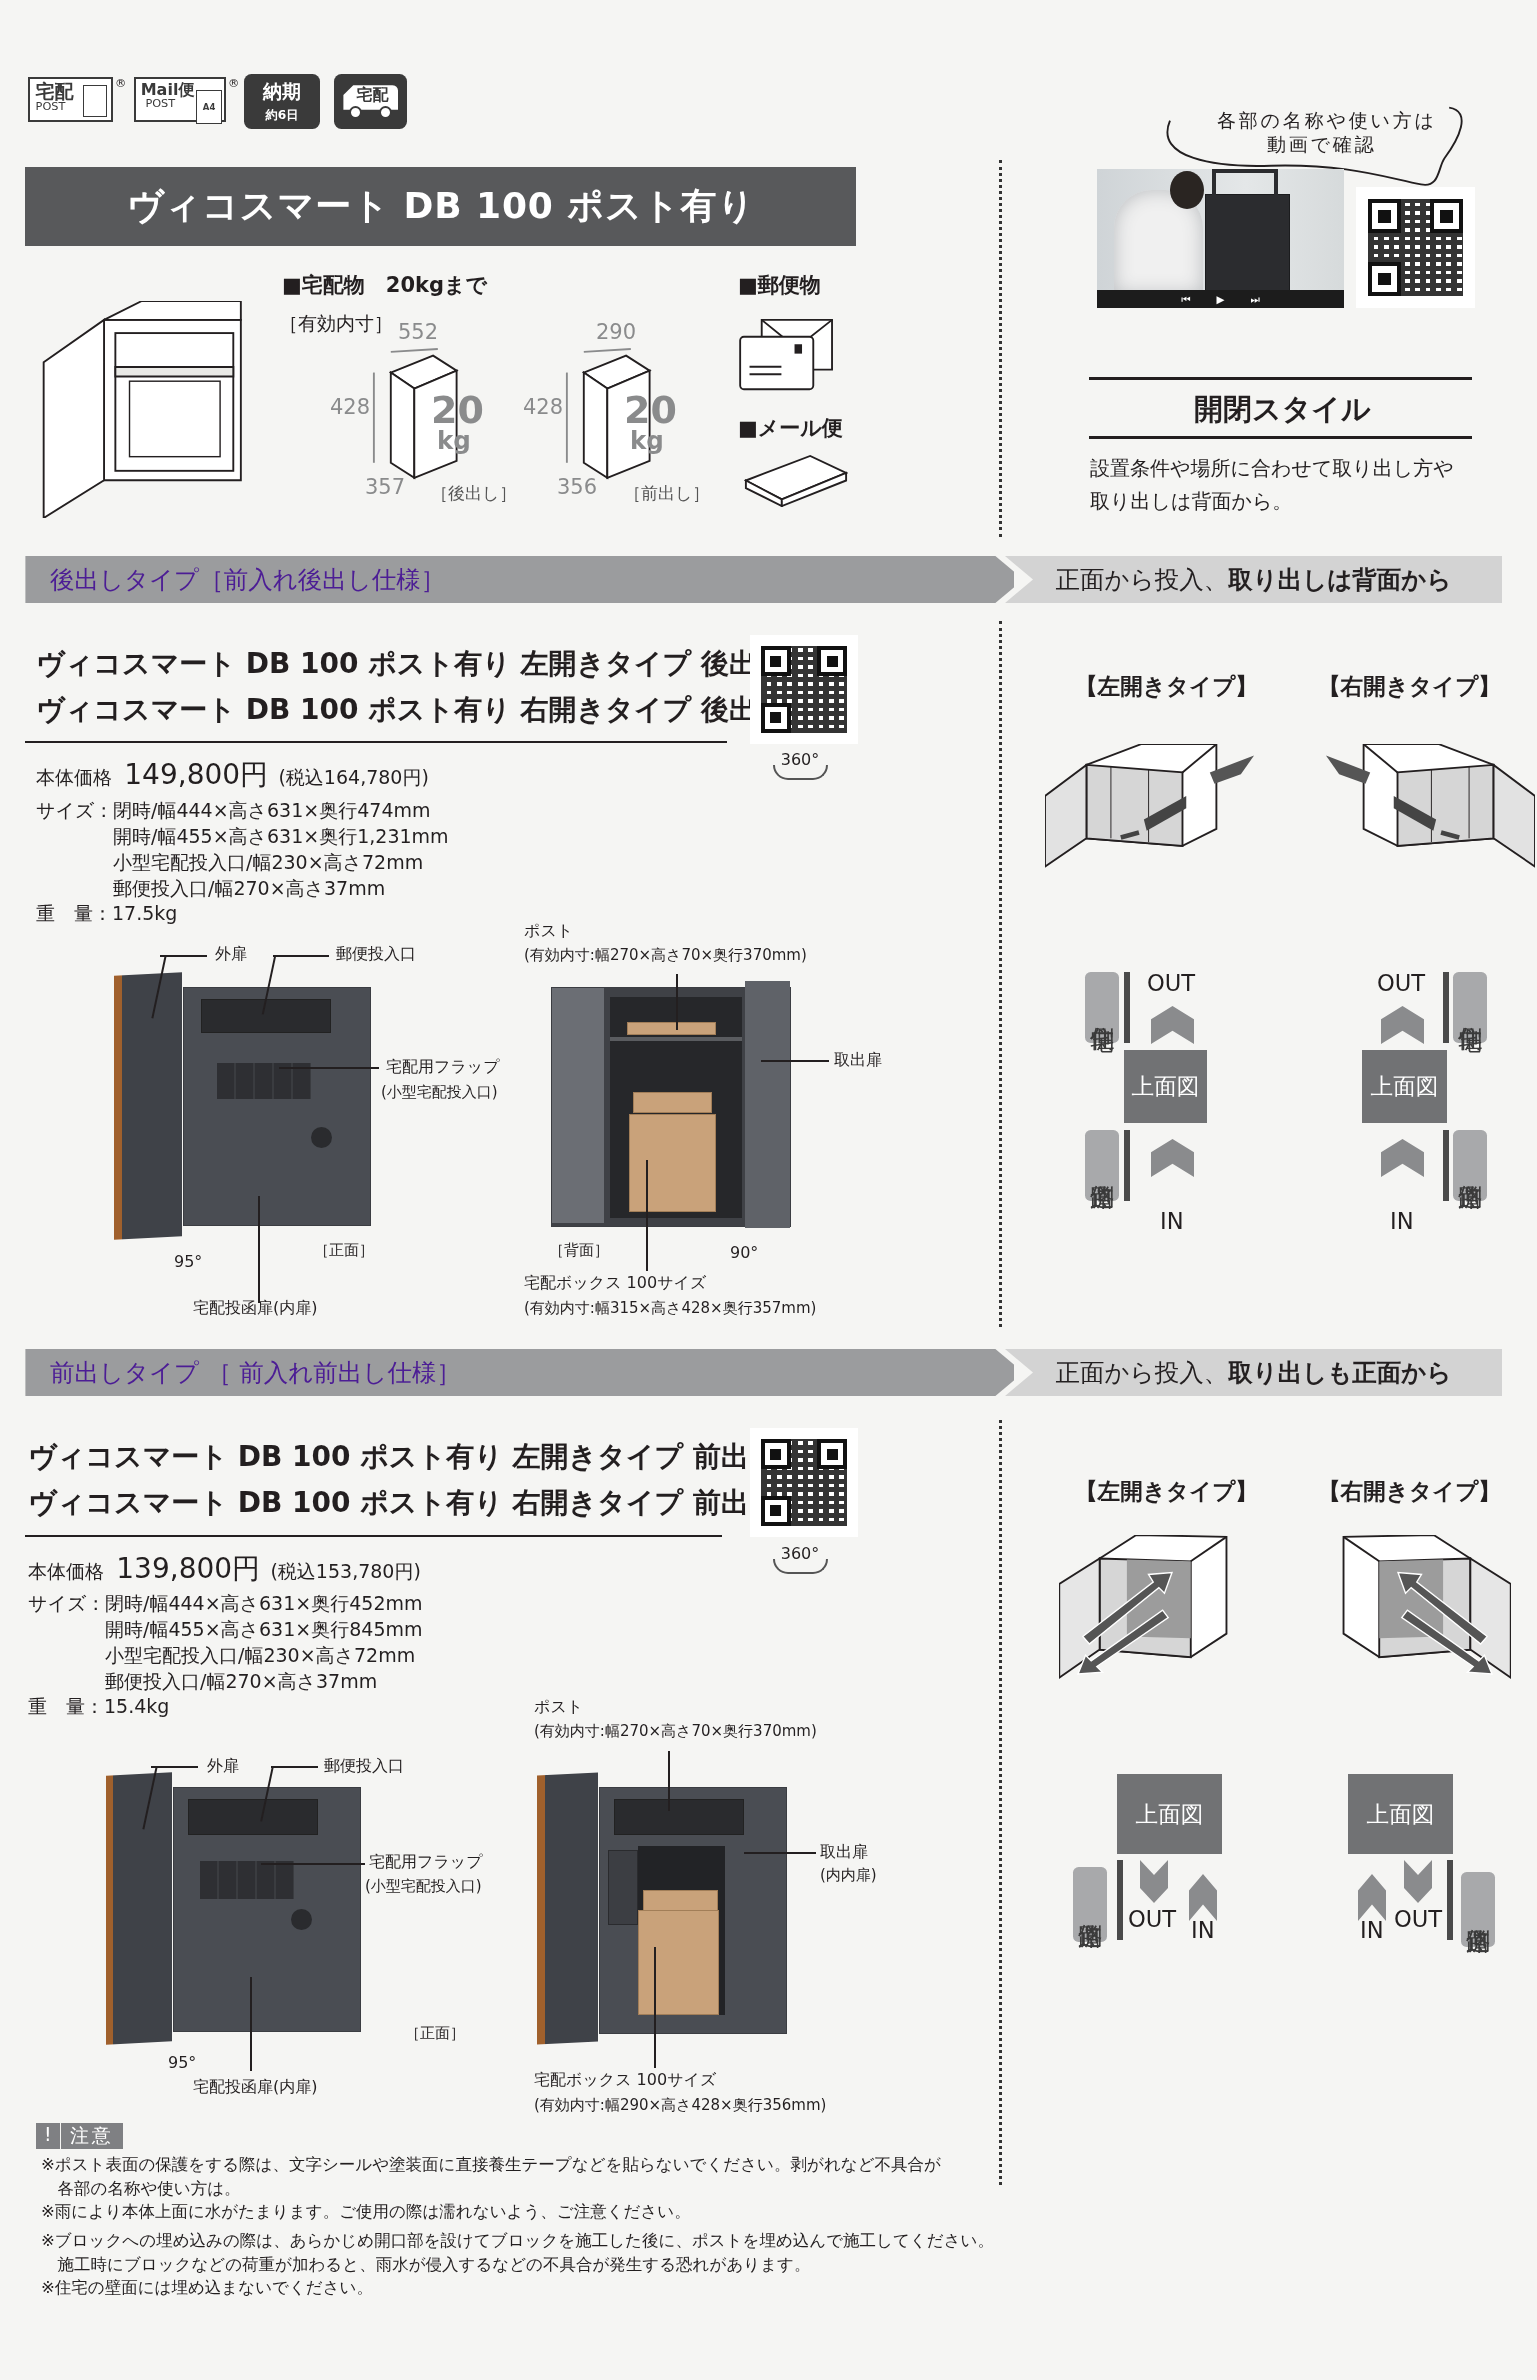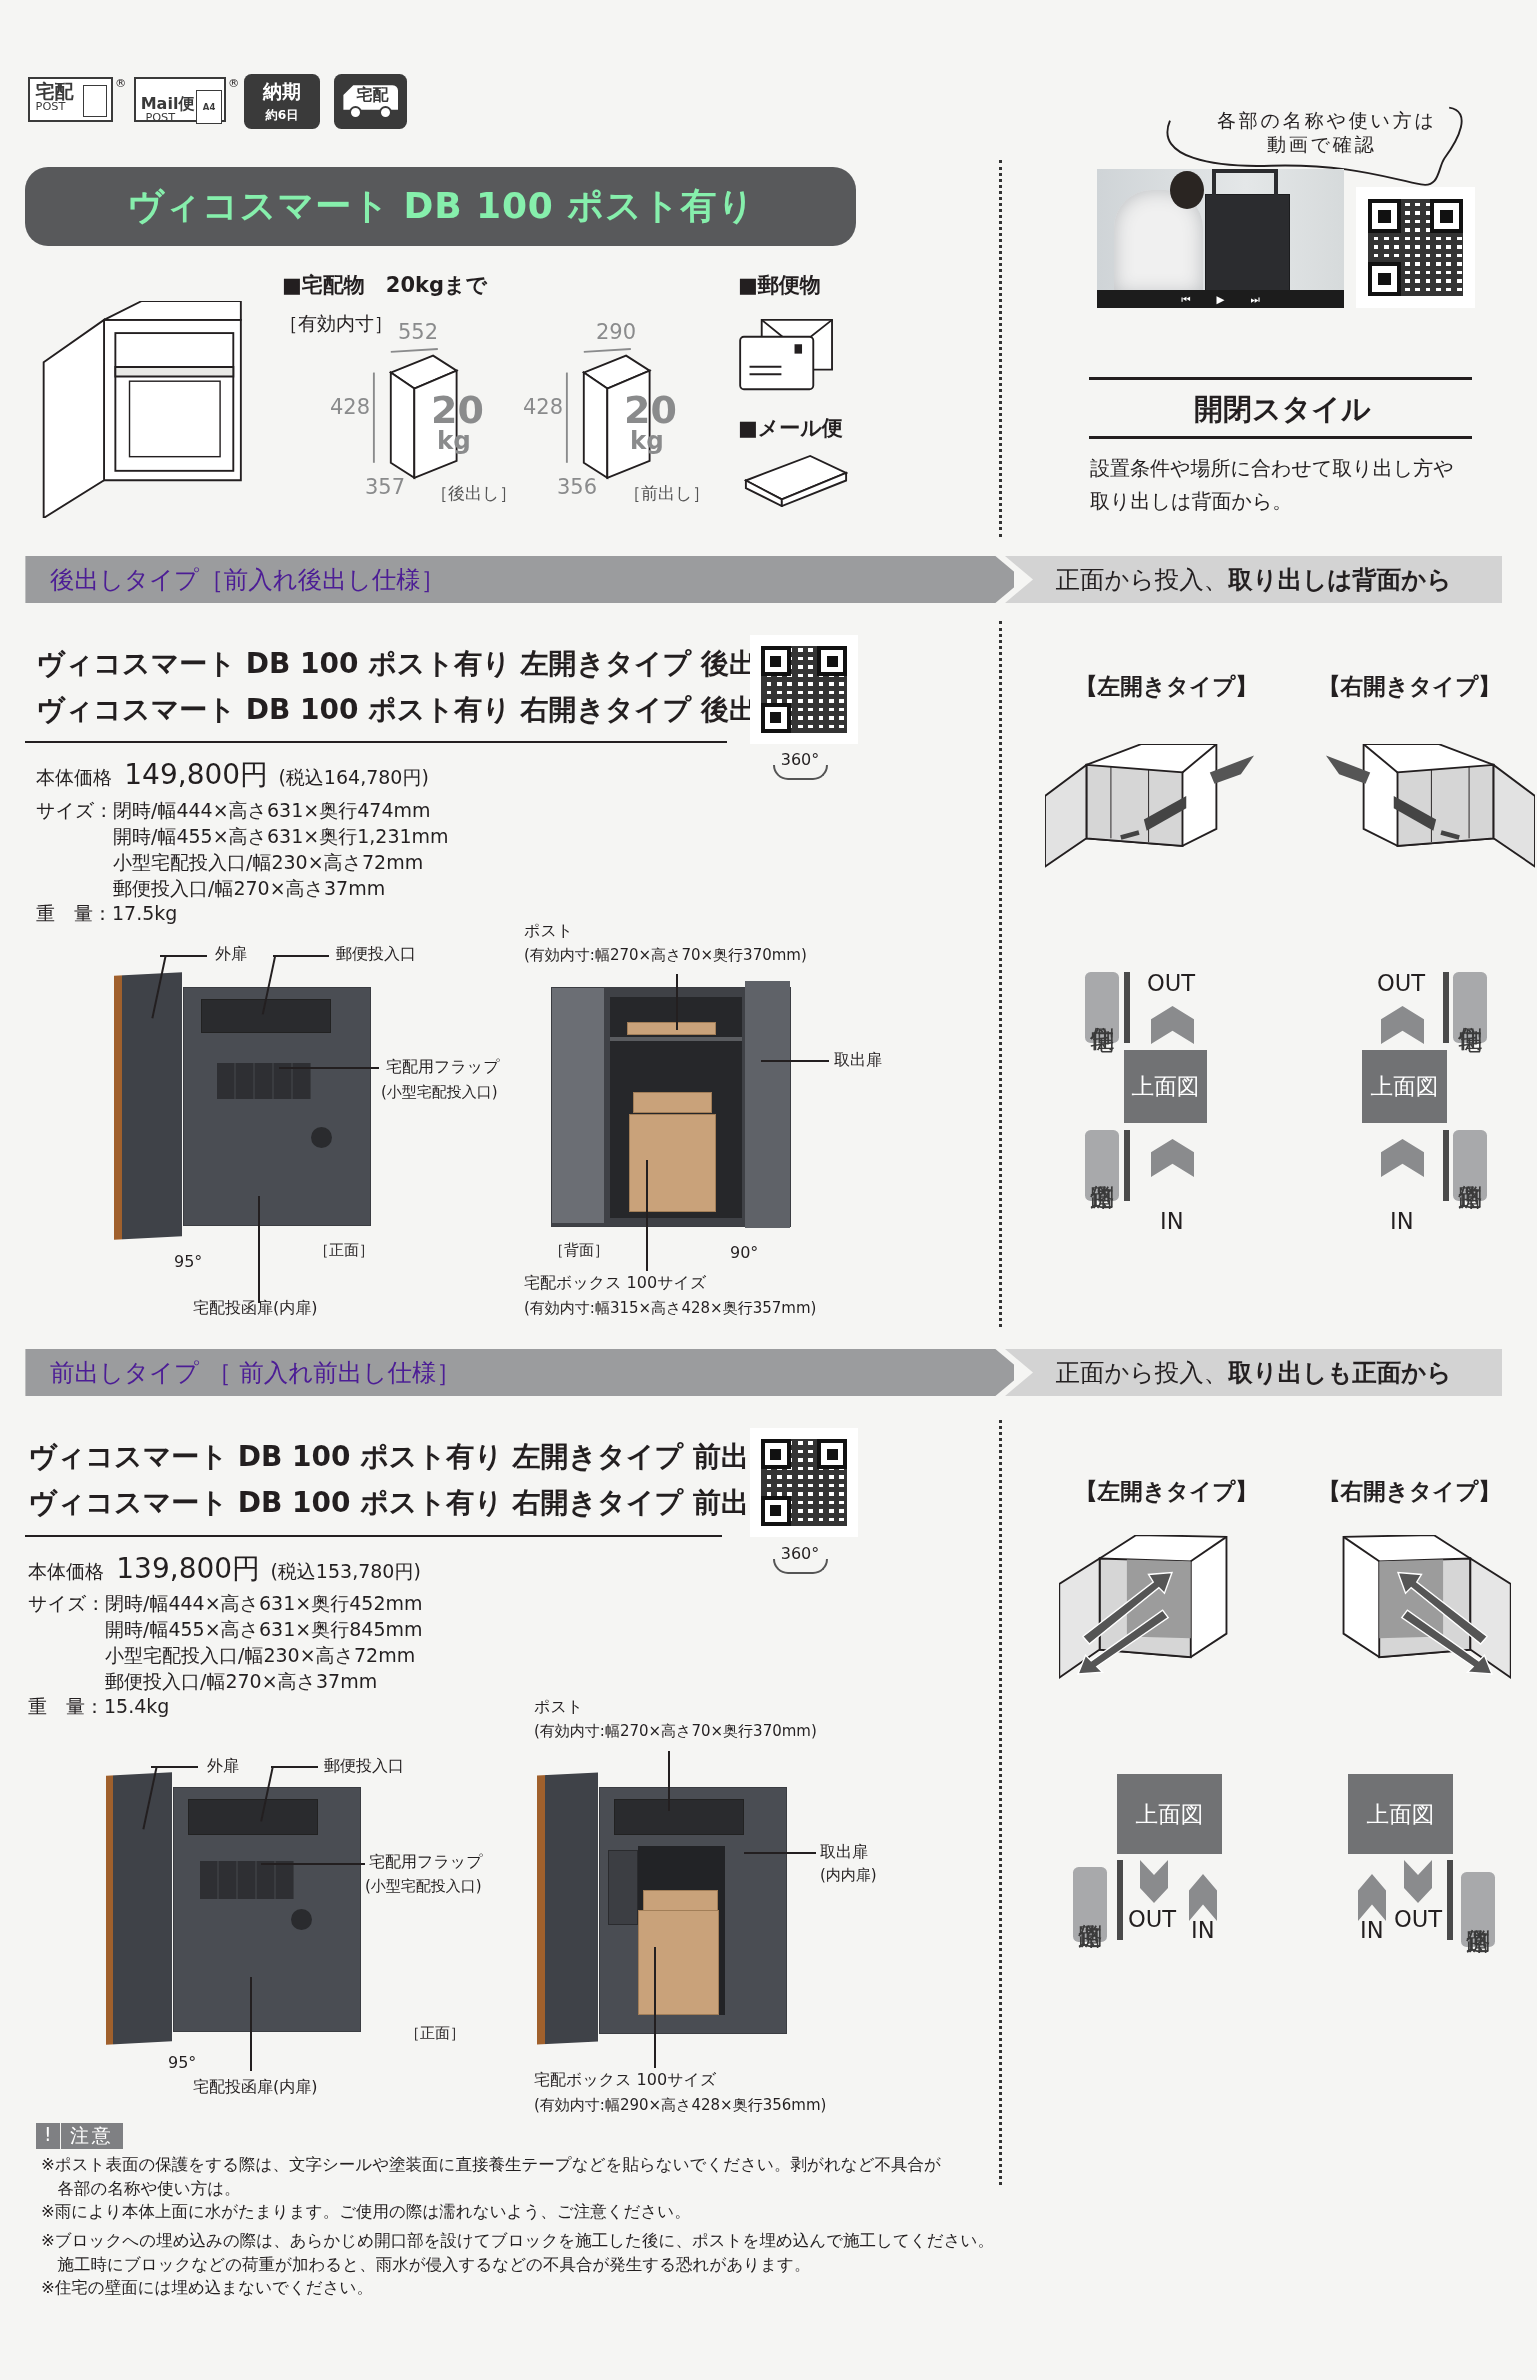--- a/index.html
+++ b/index.html
@@ -6,21 +6,21 @@
   html, body { width: 1538px; height: 2380px; background: #f5f5f3; overflow: hidden; }
   body { position: relative; font-family: "DejaVu Sans", "Liberation Sans", sans-serif; color: #231f20; }
   .abs { position: absolute; }
   .t { white-space: nowrap; }
 
   
   .badge-outline { border: 2.8px solid #3a3a3a; background: #fff; color: #3a3a3a; font-weight: bold; text-align: center; line-height: 1; }
   .badge-dark { background: #3a3a3a; color: #fff; border-radius: 7.5px; text-align: center; font-weight: bold; }
 
   
-  .title-bar { background: #58595b; color: #86efac; font-size: 36px; font-weight: bold; display: flex; align-items: center; justify-content: center; letter-spacing: 0.9px; border-radius: 23px; }
+  .title-bar { background: #58595b; color: #ffffff; font-size: 36px; font-weight: bold; display: flex; align-items: center; justify-content: center; letter-spacing: 0.9px; }
 
   .h-sub { font-size: 21px; font-weight: bold; }
   .dim { color: #8a8b8c; font-size: 21px; }
   .dim-sm { color: #555; font-size: 17px; }
 
   .dotline { border-left: 3.8px dotted #333; width: 0; }
 
   
   .banner { height: 47px; display: flex; }
   .banner-left { background: #9b9c9e; color: #4c1d95; font-size: 24.5px; display: flex; align-items: center; padding-left: 24.5px; clip-path: polygon(0 0, 100% 0, 100% 100%, 0 100%); }
@@ -63,21 +63,21 @@
 <body>
 
 <div class="abs badge-outline" style="left:28px;top:77px;width:85px;height:45px;">
   <div style="font-size:19px;margin-top:2.8px;text-align:left;padding-left:5.6px;">宅配</div>
   <div style="font-size:11.3px;font-weight:normal;text-align:left;padding-left:5.6px;">POST</div>
   <div class="abs" style="right:3.8px;top:5.6px;width:24.5px;height:32px;border:1.9px solid #3a3a3a;background:#fff;"></div>
 </div>
 <div class="abs t" style="left:115px;top:77px;font-size:11.3px;">®</div>
 
 <div class="abs badge-outline" style="left:134px;top:77px;width:92px;height:45px;">
-  <div style="font-size:16px;margin-top:17px;text-align:left;padding-left:4.7px;">Mail便</div>
+  <div style="font-size:16px;margin-top:3px;text-align:left;padding-left:4.7px;">Mail便</div>
   <div style="font-size:11.3px;font-weight:normal;text-align:left;padding-left:9.4px;">POST</div>
   <div class="abs" style="right:1.9px;top:11.3px;width:26px;height:34px;border:1.9px solid #3a3a3a;background:#fff;font-size:8.5px;display:flex;align-items:center;justify-content:center;">
       <span>A4</span>
     </div>
 </div>
 <div class="abs t" style="left:228px;top:77px;font-size:11.3px;">®</div>
 
 <div class="abs badge-dark" style="left:244px;top:74px;width:76px;height:55px;padding-top:4.7px;">
   <div style="font-size:19px;">納期</div>
   <div style="font-size:12.2px;margin-top:1.9px;">約6日</div>

